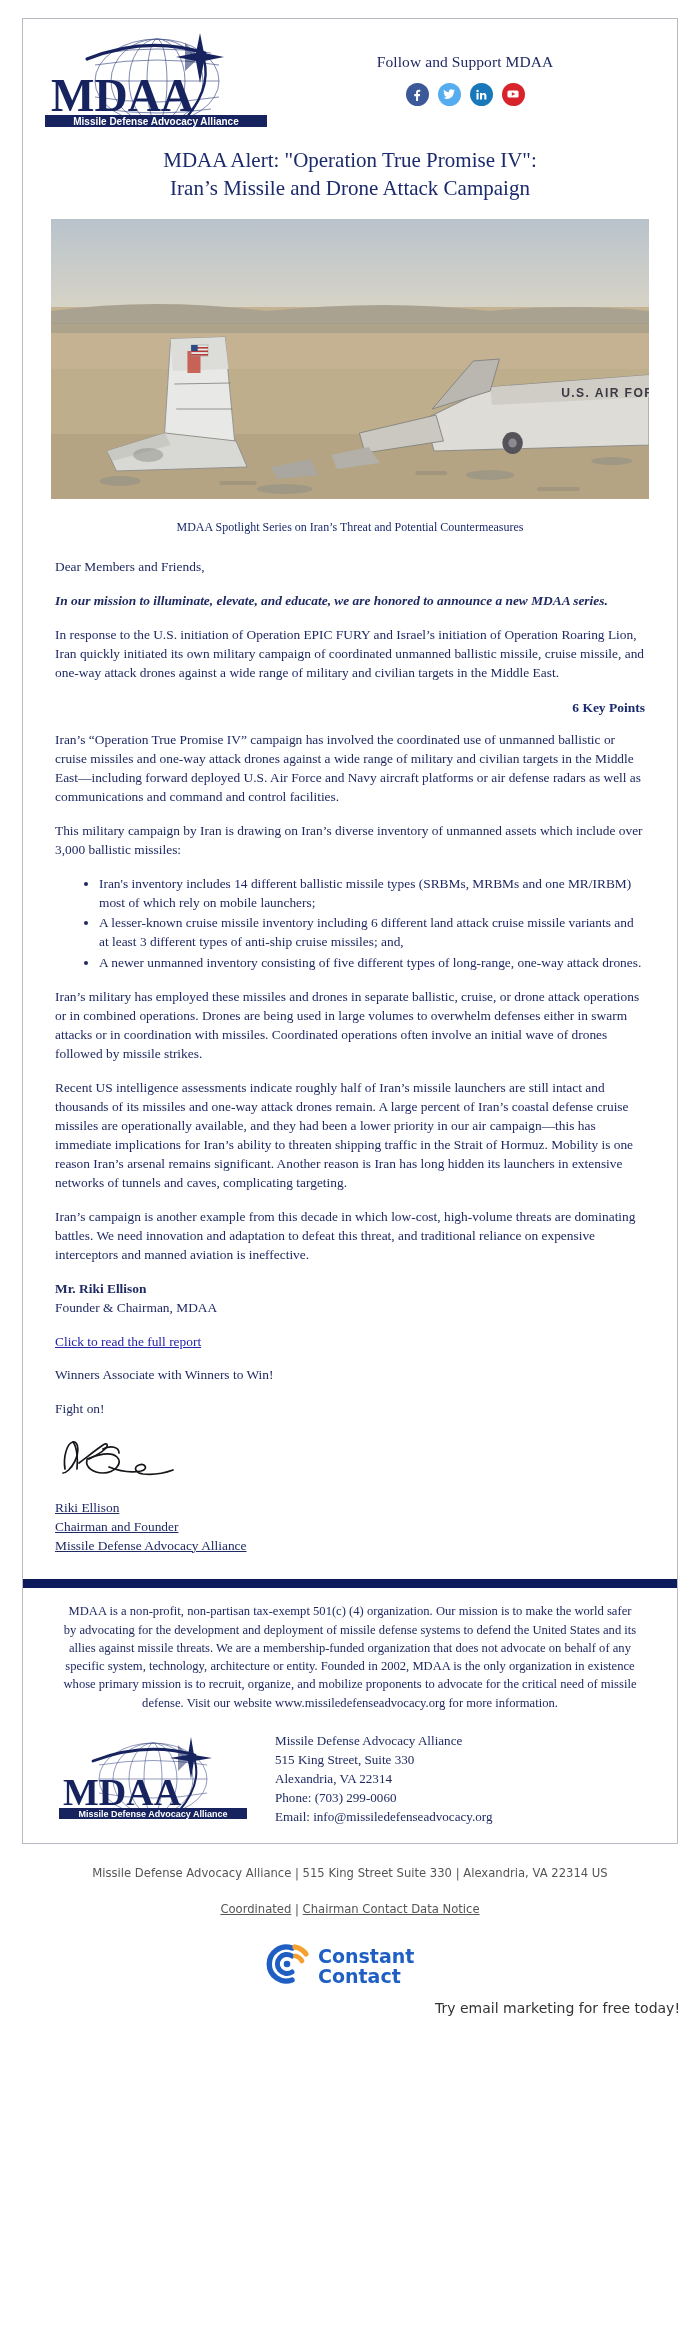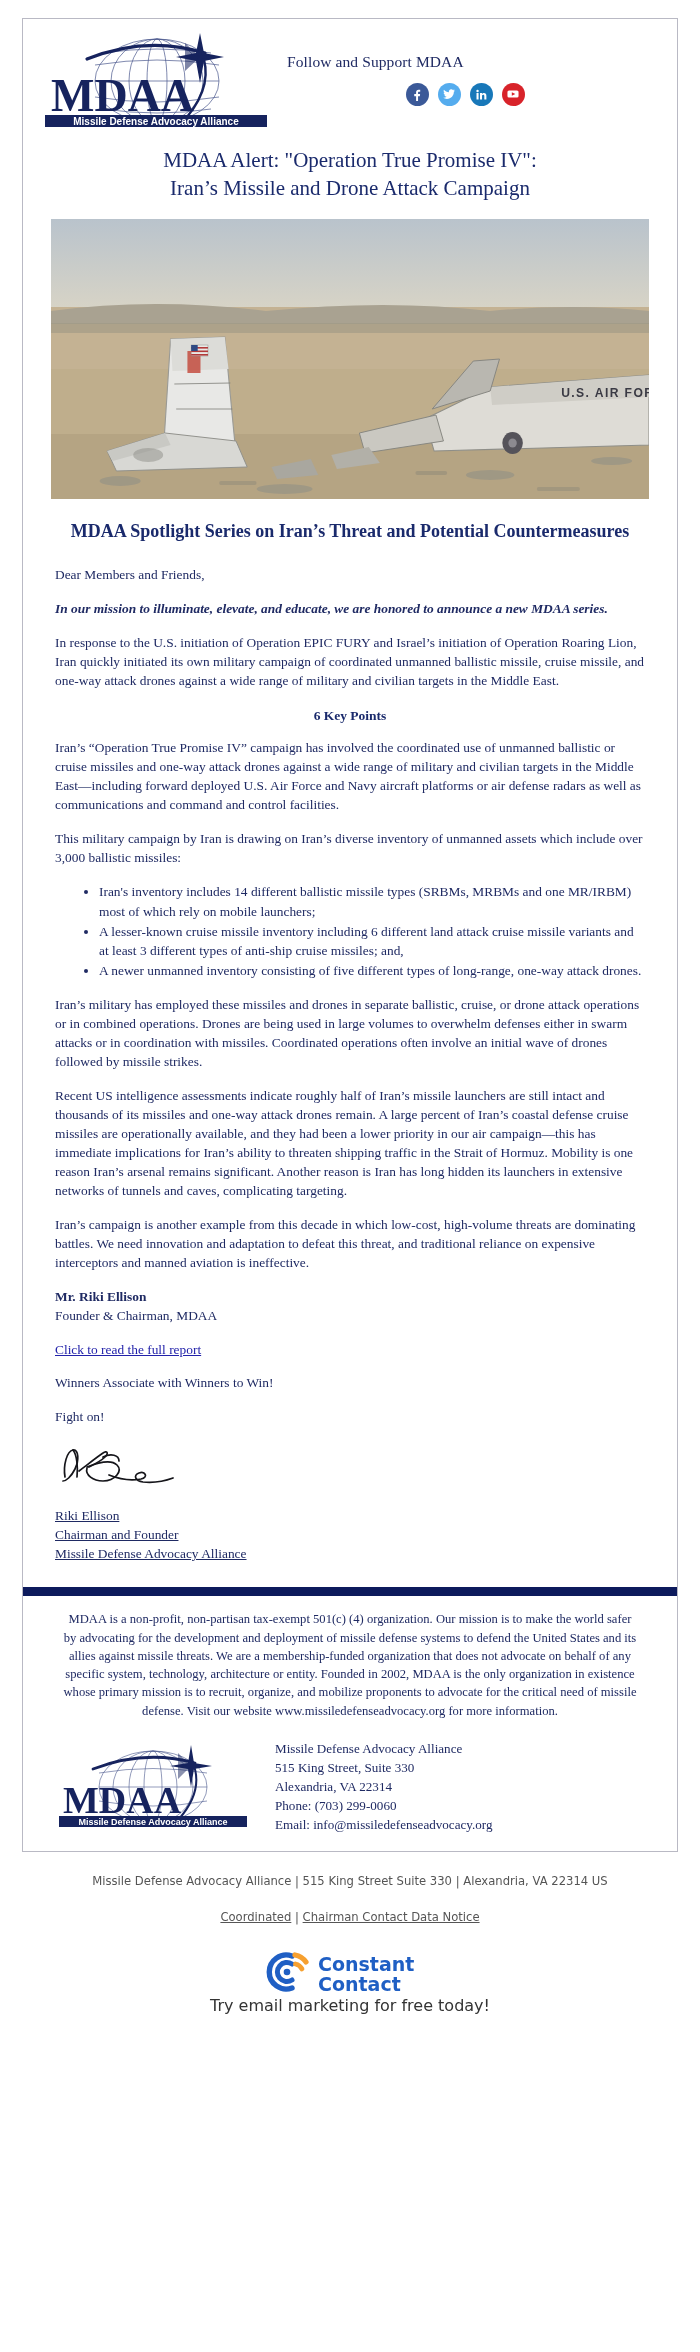--- a/index.html
+++ b/index.html
@@ -30,20 +30,21 @@
     align-items: center;
     padding: 12px 14px 8px 14px;
   }
   .logo-wrap {
     width: 250px;
     flex: 0 0 250px;
   }
   .logo-svg { display:block; width: 238px; height: 96px; }
   .follow-wrap {
     flex: 1;
+    text-align: center;
     padding-right: 20px;
   }
   .follow-text {
     font-size: 15.5px;
     color: #1f2a63;
     letter-spacing: .1px;
     margin-bottom: 12px;
   }
   .social-row {
     display: flex;
@@ -80,39 +81,39 @@
     overflow: hidden;
     background: #c9b89a;
   }
   .hero svg { display:block; width:100%; height:100%; }
   
   .body-wrap {
     padding: 0 32px 6px 32px;
   }
   .spotlight {
     text-align: center;
-    font-weight: bold;
-    font-size: 18px;
+    font-weight: normal;
+    font-size: 12px;
     color: #1a2a6c;
     margin: 20px 0 22px 0;
     line-height: 1.35;
   }
   p.body-p {
     font-size: 13.4px;
     line-height: 1.42;
     color: #1f2a63;
     margin: 0 0 15px 0;
     text-align: left;
   }
   p.body-p.ital {
     font-style: italic;
     font-weight: bold;
   }
   .keypoints {
-    text-align: center;
+    text-align: right;
     font-weight: bold;
     font-size: 13.5px;
     color: #1a2a6c;
     margin: 18px 0 14px 0;
   }
   ul.bullets {
     margin: 0 0 15px 0;
     padding-left: 44px;
   }
   ul.bullets li {
@@ -207,25 +208,27 @@
   }
   .cc-links a {
     color: #555555;
     text-decoration: underline;
   }
   .cc-links .sep { text-decoration:none; }
   .cc-logo-wrap {
     display: flex;
     justify-content: center;
     align-items: flex-end;
+    margin-bottom: 12px;
   }
   .cc-logo-wrap svg { display:block; }
   .cc-tag {
-    font-size: 16px;
+    font-size: 14px;
     color: #333333;
+    text-align: right;
   }
 </style>
 </head>
 <body>
 
 <div class="page">
 
   <div class="email-card">
 
     <div class="header">

